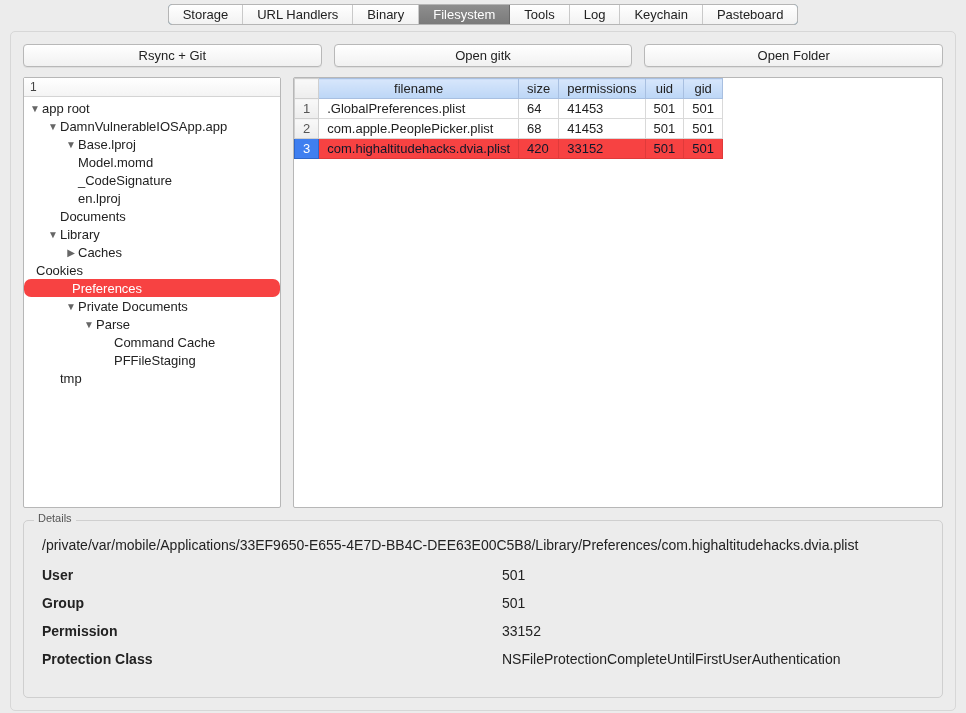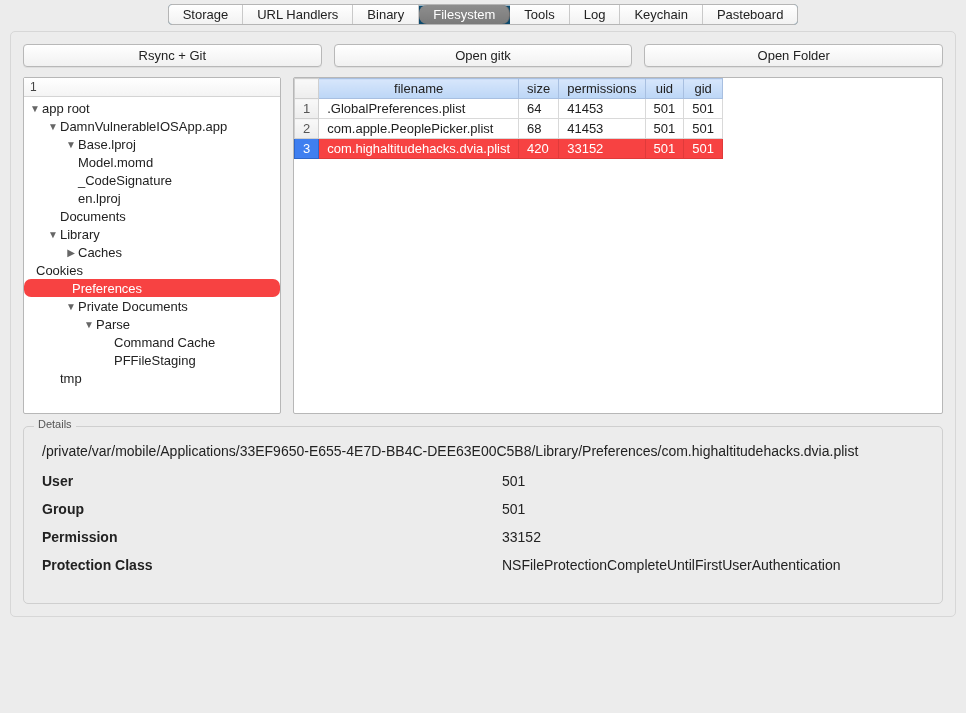--- a/index.html
+++ b/index.html
@@ -33,30 +33,29 @@
     border-right: 1px solid #c9c9c9;
     background: linear-gradient(#ffffff,#f2f2f2);
     cursor: default;
     position: relative;
   }
   .seg-item:last-child { border-right: none; }
   .seg-item.selected {
     background: linear-gradient(#8e8e8e,#7a7a7a);
     color: #fff;
     border-right-color: #6a6a6a;
-    border-radius: 8px;
   }
 
   
   .outer {
     margin: 6px 10px 10px 10px;
     border: 1px solid #d7d7d7;
     border-radius: 5px;
     background: #ececec;
-    height: 586px;
+    height: 680px;
     padding: 12px;
     display: flex;
     flex-direction: column;
   }
 
   
   .toolbar {
     display: flex;
     gap: 12px;
     margin-bottom: 10px;
@@ -147,21 +146,21 @@
   }
   table.ft td.rownum {
     background: linear-gradient(#f9f9f9,#ededed);
     text-align: center;
     color: #555;
     width: 18px;
     border-color:#cfcfcf;
   }
   table.ft tr.selected td:not(.rownum) {
     background: #f74242;
-    color: #ffffff;
+    color: #0f172a;
     border-color: #e03a3a;
   }
   table.ft tr.selected td.rownum {
     background: #3f7ff0;
     color: #fff;
     border-color:#2f66c8;
   }
 
   
   .details {

